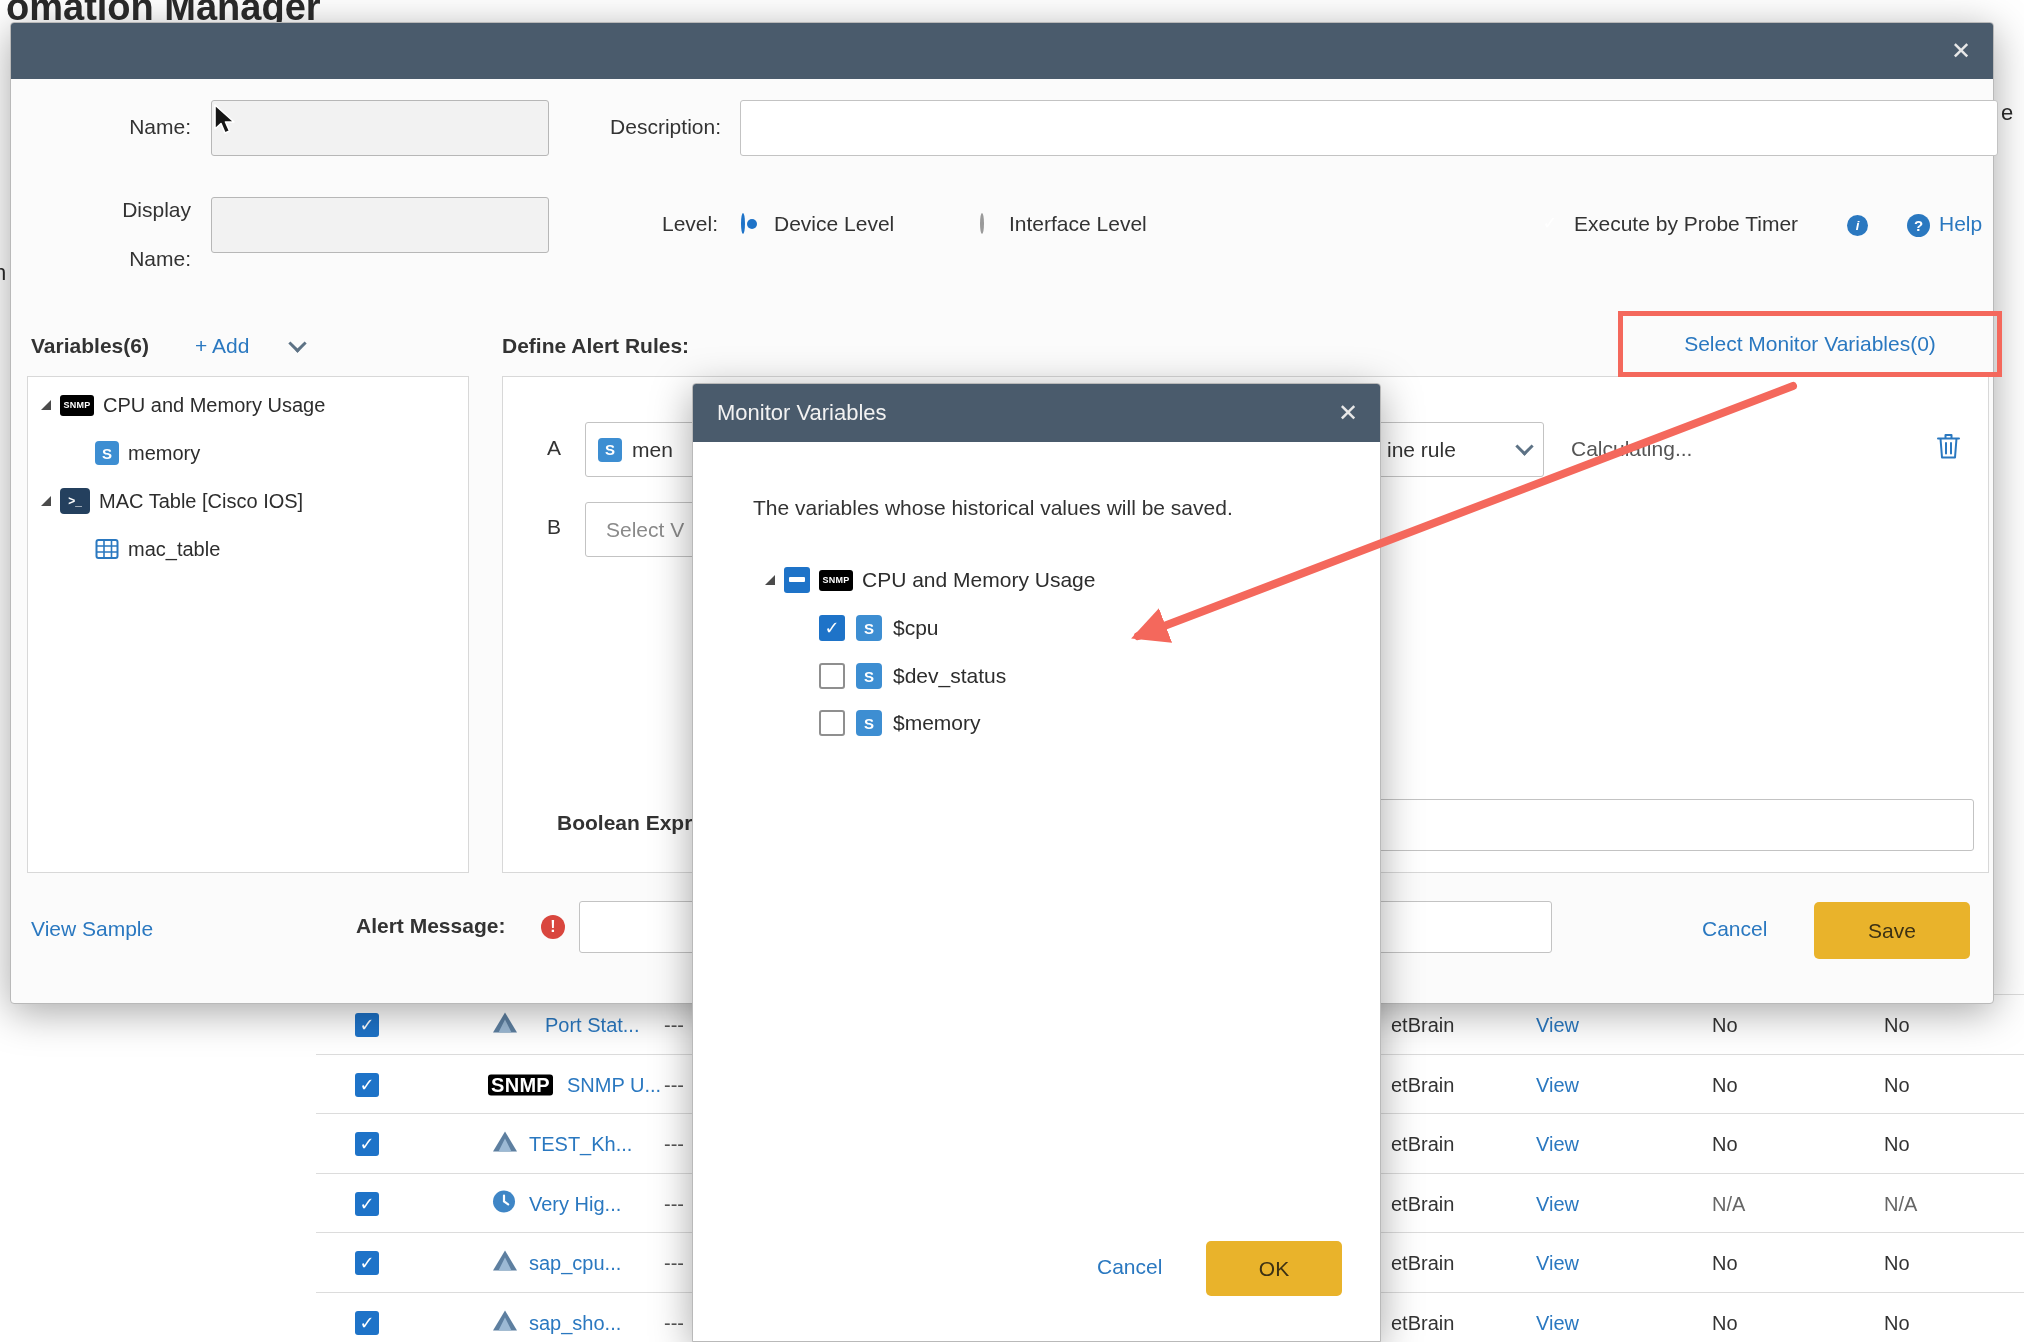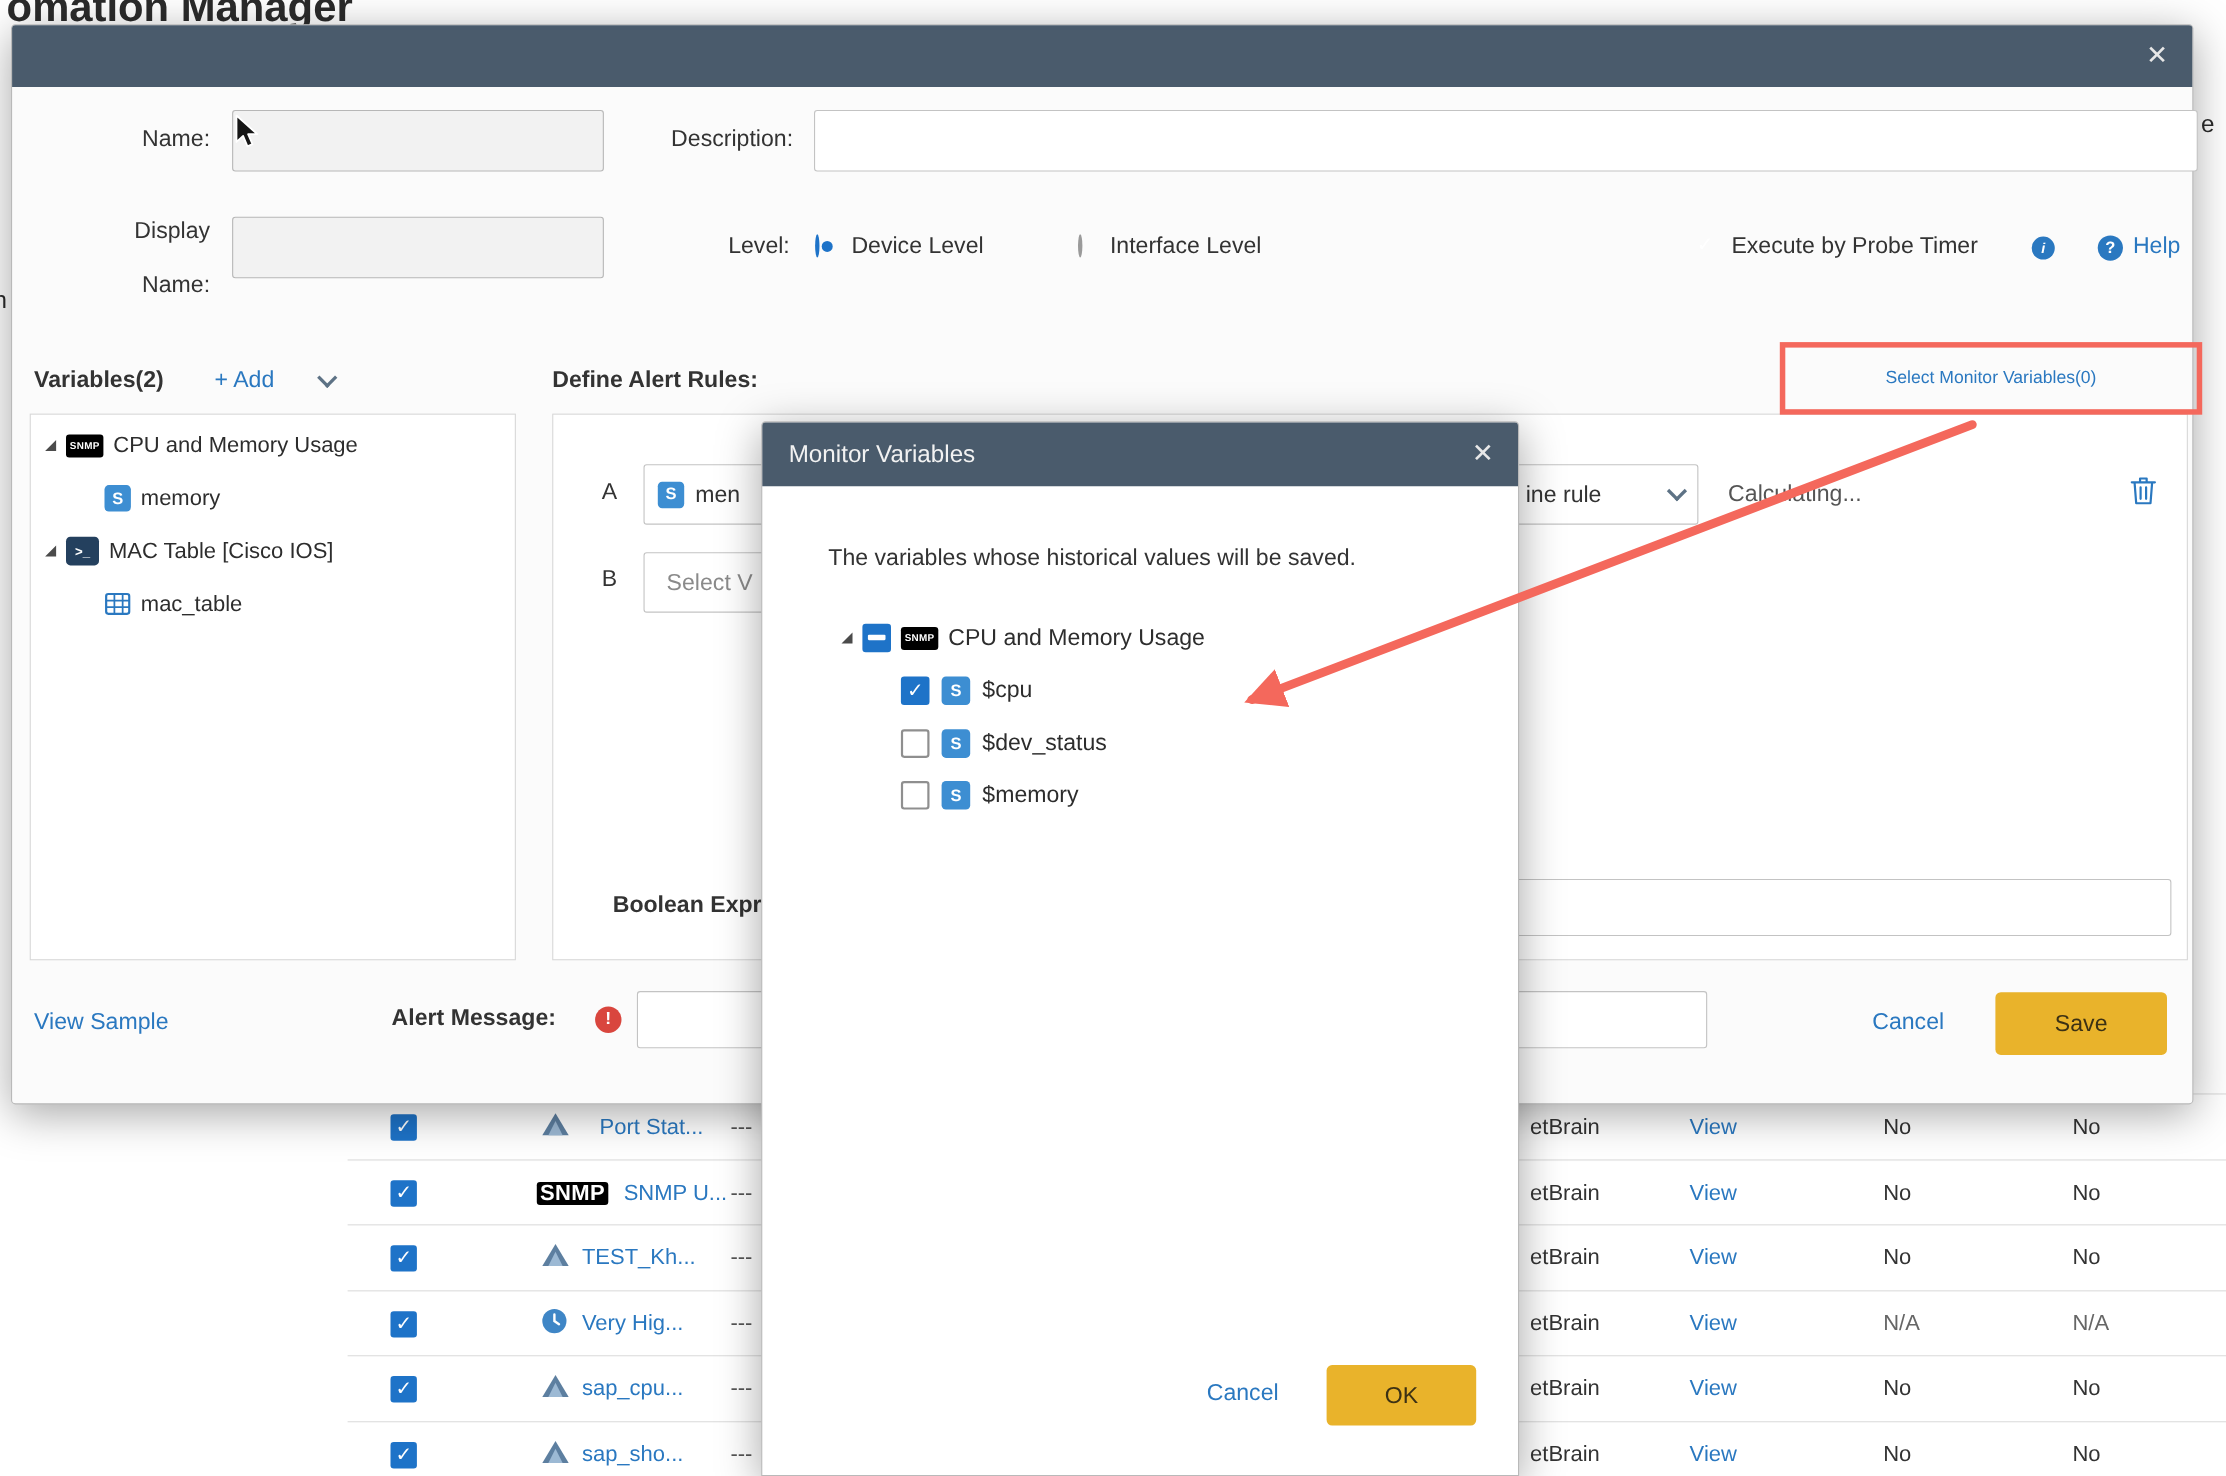--- a/index.html
+++ b/index.html
@@ -188,21 +188,21 @@
     <span class="abs radio" style="left:965px; top:192px;"></span>
     <span class="abs lbl" style="left:998px; top:189px;">Interface Level</span>
 
     <span class="abs cb checked" style="left:1531px; top:191px;"></span>
     <span class="abs lbl" style="left:1563px; top:189px;">Execute by Probe Timer</span>
     <span class="abs circle-icon" style="left:1836px; top:192px; width:21px; height:21px; background:#2a78c0; font-size:13px; font-weight:700; font-style:italic;">i</span>
     <span class="abs circle-icon" style="left:1896px; top:191px; width:23px; height:23px; background:#2a78c0; font-size:15px; font-weight:700;">?</span>
     <span class="abs lbl blue" style="left:1928px; top:189px;">Help</span>
 
     
-    <div class="abs lbl bold" style="left:20px; top:311px;">Variables(2)</div>
+    <div class="abs lbl bold" style="left:20px; top:311px;">Variables(6)</div>
     <span class="abs lbl link" style="left:184px; top:311px;">+ Add</span>
     <span class="abs chev" style="left:280px; top:314px;"></span>
 
     <div class="abs panel" style="left:16px; top:353px; width:442px; height:497px;">
       <div class="trow" style="top:12px; padding-left:13px;">
         <span class="tri-exp"></span>
         <span class="snmp-badge">SNMP</span>
         <span class="tlabel">CPU and Memory Usage</span>
       </div>
       <div class="trow" style="top:60px; padding-left:67px;">
@@ -290,21 +290,21 @@
       <span class="cb empty" style="width:26px; height:26px;"></span>
       <span class="sicon" style="width:26px; height:26px;">S</span>
       <span class="tlabel" style="font-size:21px;">$memory</span>
     </div>
 
     <span class="abs lbl link" style="left:404px; top:871px; font-size:21px;">Cancel</span>
     <button class="abs btn-gold" style="left:513px; top:857px; width:136px; height:55px;">OK</button>
   </div>
 
   <div class="abs" style="left:1618px; top:311px; width:384px; height:66px; border:5px solid #f4685c; z-index:50; display:flex; align-items:center; justify-content:center; background:transparent;">
-    <span class="lbl blue" style="font-size:16px;">Select Monitor Variables(0)</span>
+    <span class="lbl blue" style="font-size:21px;">Select Monitor Variables(0)</span>
   </div>
 
   <svg class="abs" style="left:0; top:0; z-index:55; pointer-events:none;" width="2024" height="1342" viewBox="0 0 2024 1342">
     <defs>
       <marker id="ah" viewBox="0 0 10 10" refX="8" refY="5" markerWidth="4.6" markerHeight="4.6" orient="auto">
         <path d="M0,0 L10,5 L0,10 z" fill="#f4685c"></path>
       </marker>
     </defs>
     <line x1="1793" y1="386" x2="1138" y2="636" stroke="#f4685c" stroke-width="8" stroke-linecap="round" marker-end="url(#ah)"></line>
   </svg>

